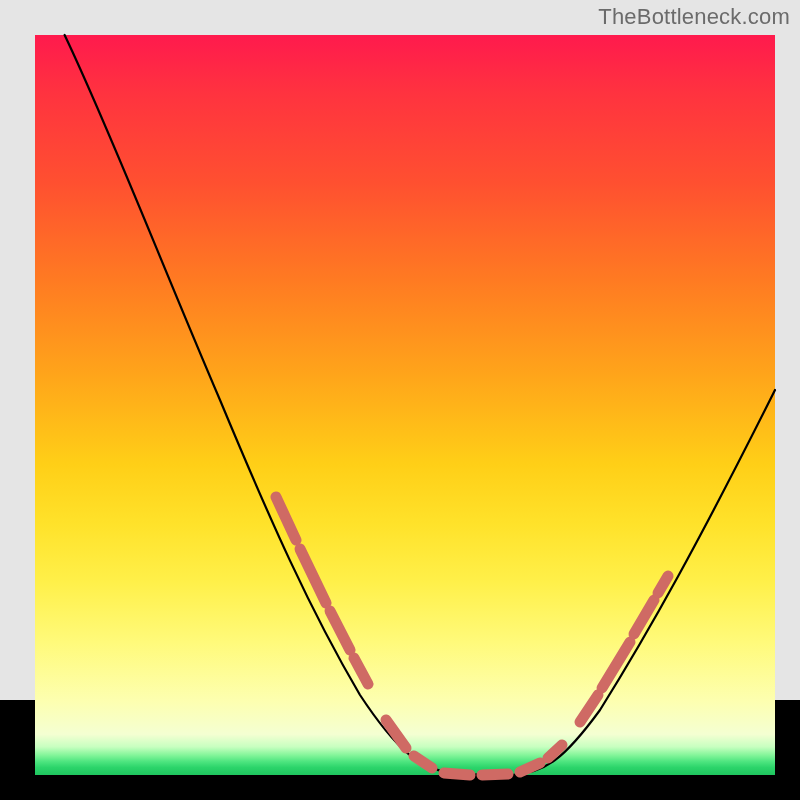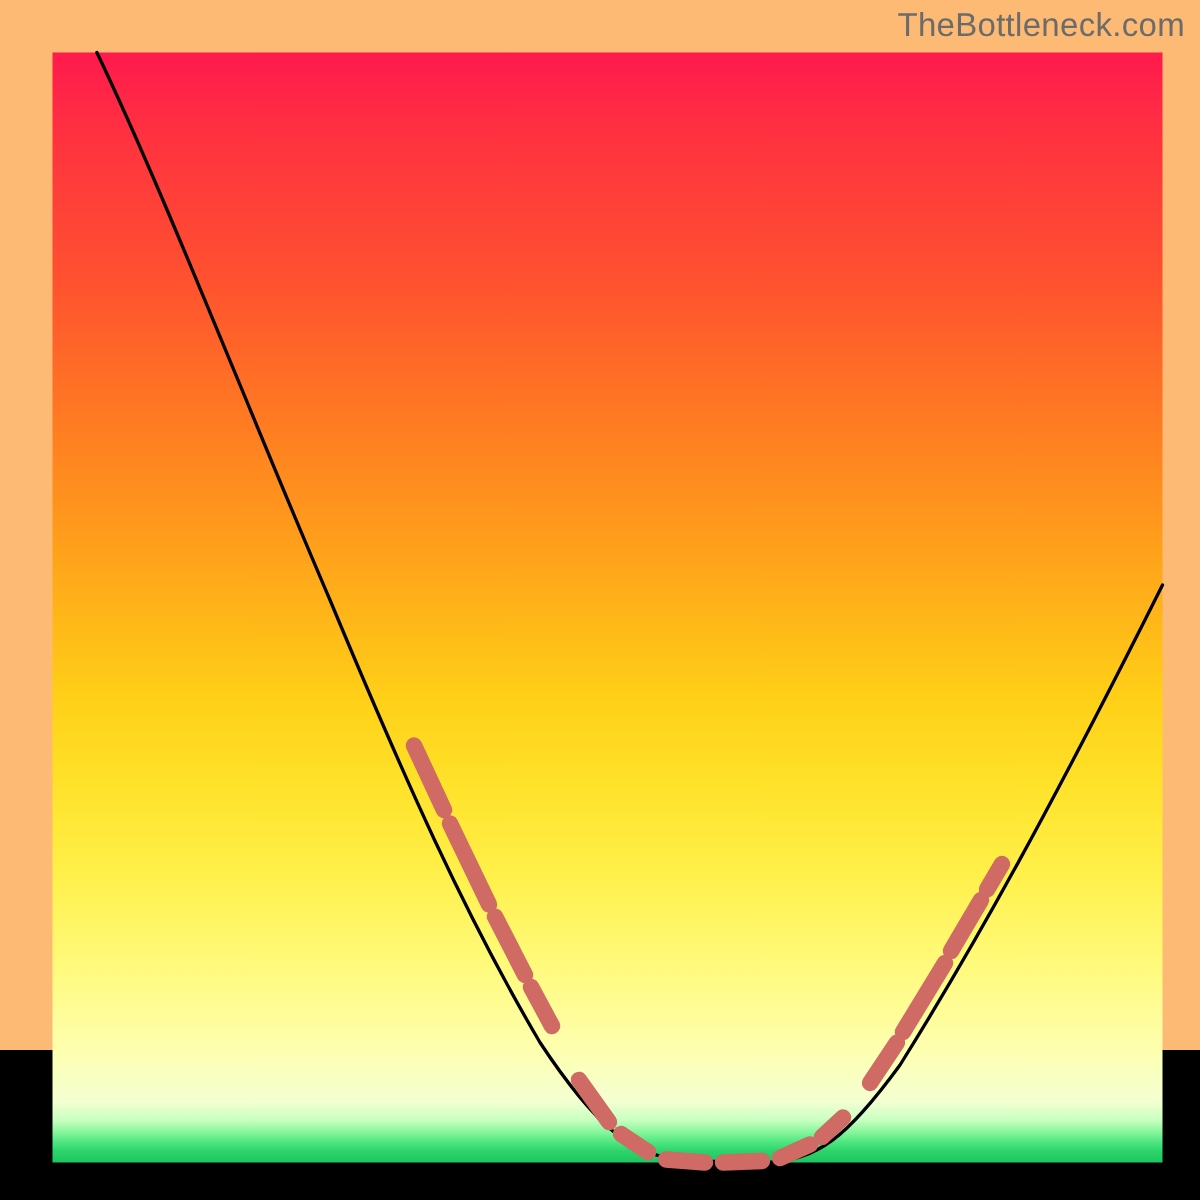--- a/index.html
+++ b/index.html
@@ -10,21 +10,21 @@
     background: #000;
     overflow: hidden;
     font-family: Arial, Helvetica, sans-serif;
   }
   .frame {
     position: absolute;
     left: 0;
     top: 0;
     width: 800px;
     height: 700px;
-    background: #fdba74;
+    background: #e5e5e5;
   }
   .plot-area {
     position: absolute;
     left: 35px;
     top: 35px;
     width: 740px;
     height: 740px;
     
     background: linear-gradient(
       to bottom,

